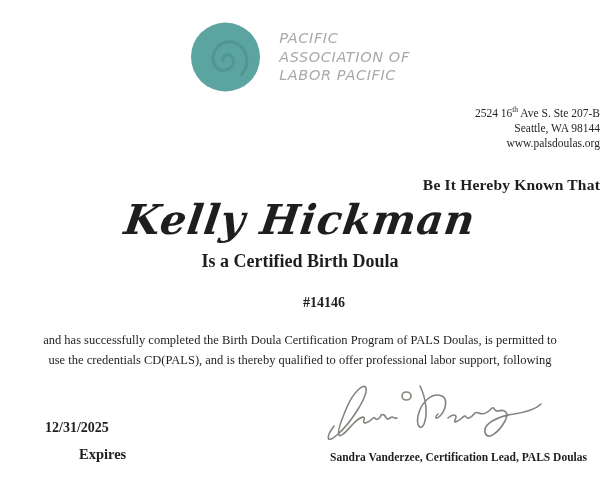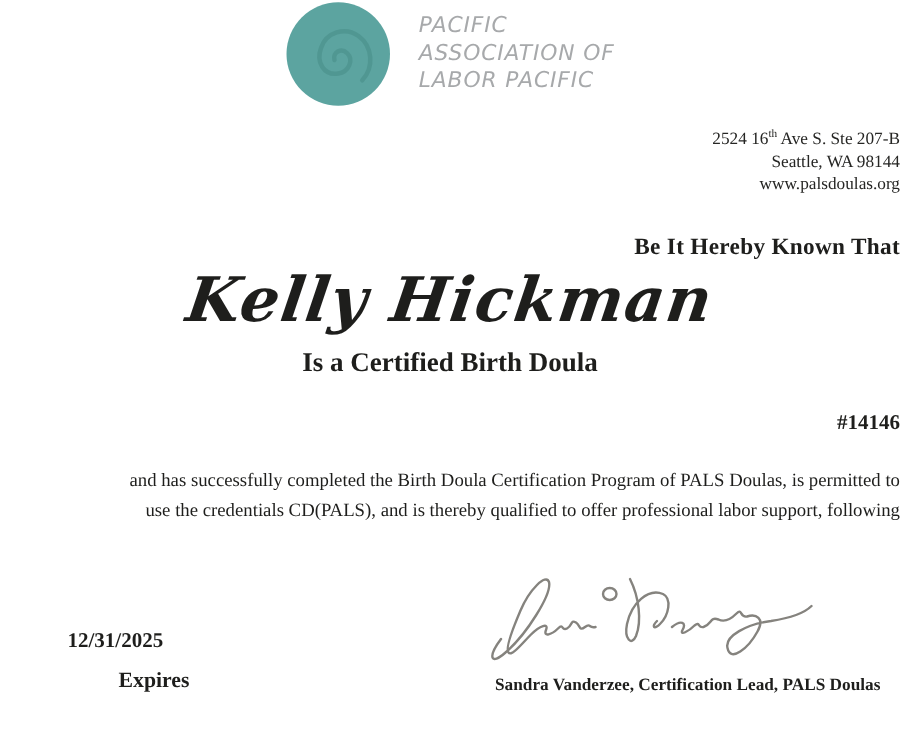--- a/index.html
+++ b/index.html
@@ -11,20 +11,21 @@
     overflow: hidden;
     font-family: "Liberation Serif", serif;
     color: #1e1e1c;
   }
   
   .header {
     display: flex;
     justify-content: center;
     align-items: center;
     gap: 18px;
+    padding-top: 21px;
   }
   .logo svg { display: block; }
   .org-name {
     font-family: "DejaVu Sans", sans-serif;
     font-style: italic;
     font-weight: 400;
     font-size: 14.5px;
     line-height: 18.5px;
     letter-spacing: 0.6px;
     color: #a7a9ab;
@@ -57,30 +58,30 @@
     transform: skewX(-8deg);
     letter-spacing: 1px;
   }
   .title {
     text-align: center;
     margin-top: 7px;
     font-size: 18px;
     font-weight: bold;
   }
   .cert-number {
-    text-align: right;
+    text-align: center;
     margin-top: 23px;
     font-size: 14px;
     font-weight: bold;
     padding-left: 48px;
   }
   
   .body-text {
     margin-top: 19px;
-    text-align: right;
+    text-align: center;
     font-size: 12.5px;
     line-height: 20.5px;
     color: #1e1e1c;
   }
   .body-text div { white-space: nowrap; }
   
   .expiry-date {
     position: absolute;
     left: 45px;
     top: 420px;

